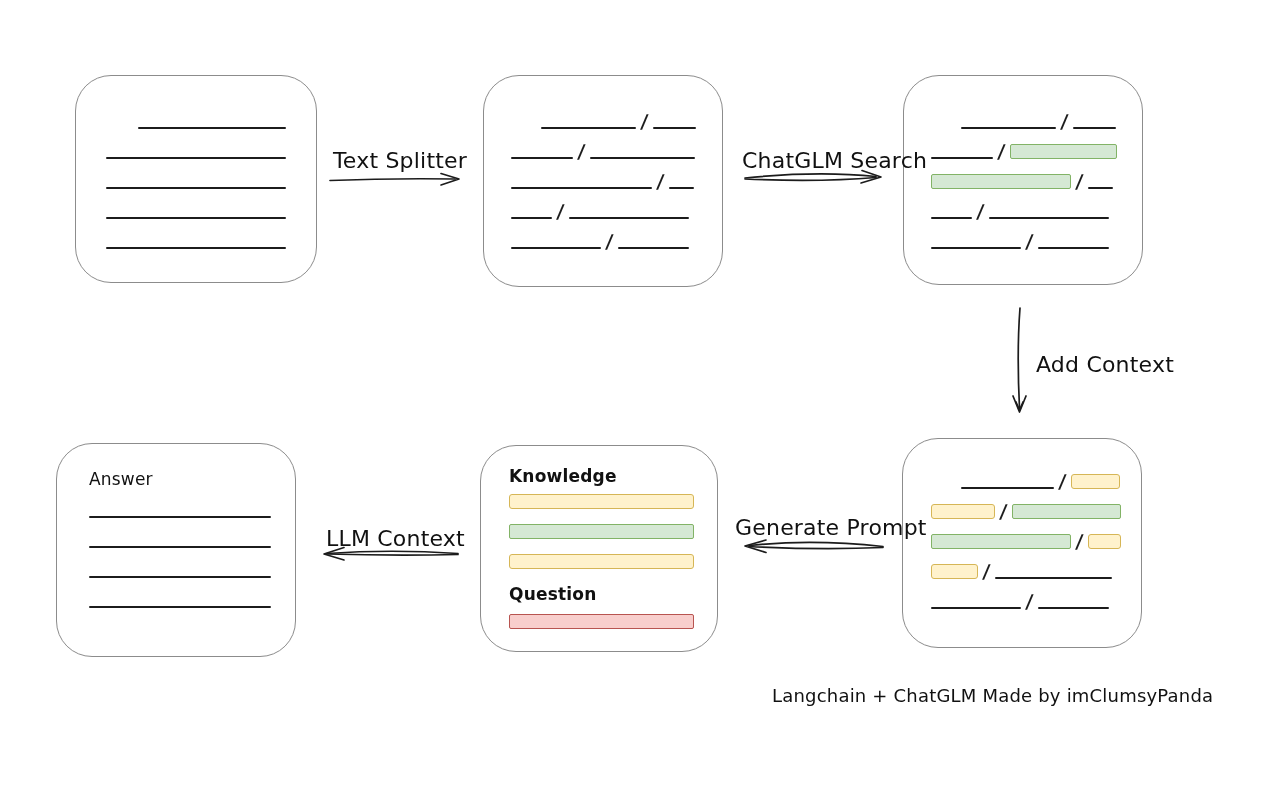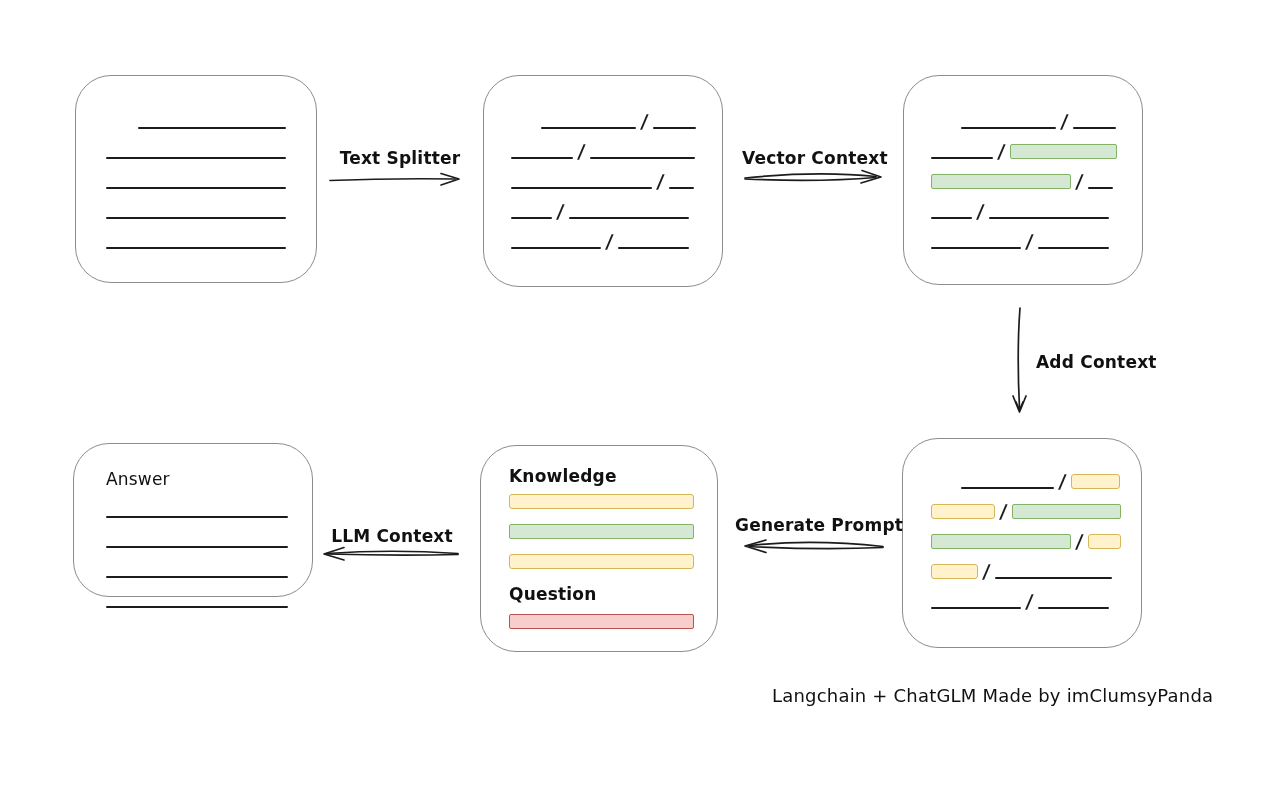--- a/index.html
+++ b/index.html
@@ -26,21 +26,21 @@
   .seg-yellow{
     display:inline-block;height:13px;border-radius:3px;
     background:var(--yellow-fill,#fff2cc);border:1.6px solid var(--yellow-border,#d6b656);
   }
   .seg-red{
     display:inline-block;height:13px;border-radius:2px;
     background:var(--red-fill,#f8cecc);border:1.6px solid var(--red-border,#b85450);
   }
   .box-title{font-size:17px;height:20px;line-height:20px;letter-spacing:.2px;}
   .arrow-label{
-    position:absolute;font-size:17px;letter-spacing:.2px;white-space:nowrap;font-weight:bold;
+    position:absolute;font-size:22px;letter-spacing:.2px;white-space:nowrap;
   }
   .caption{
     position:absolute;left:772px;top:685px;width:440px;text-align:center;
     font-size:18px;letter-spacing:.2px;white-space:nowrap;
   }
   svg.arrow{position:absolute;overflow:visible;}
   svg.arrow path{stroke:var(--line,#1c1c1c);stroke-width:1.7;fill:none;
     stroke-linecap:round;stroke-linejoin:round;}
   
   #doc-box .rows{padding:36px 0 0 30px;}
@@ -185,42 +185,42 @@
         </div>
       <div class="box-title q-title">Question</div>
       <div class="bars">
           <div class="seg-row">
             <span class="seg-red" style="width: 183px;"></span>
           </div>
         </div>
     </div>
   </div>
 
-  <div class="box" id="answer-box" style="left:73px;top:443px;width:240px;height:154px;">
+  <div class="box" id="answer-box" style="left:56px;top:443px;width:240px;height:214px;">
     <div class="inner">
       <div class="box-title">Answer</div>
       <div class="rows">
           <div class="seg-row">
             <span class="seg-line" style="width: 182px;"></span>
           </div>
           <div class="seg-row">
             <span class="seg-line" style="width: 182px;"></span>
           </div>
           <div class="seg-row">
             <span class="seg-line" style="width: 182px;"></span>
           </div>
           <div class="seg-row">
             <span class="seg-line" style="width: 182px;"></span>
           </div>
         </div>
     </div>
   </div>
 
   <div class="arrow-label" style="left:330px;top:148px;width:140px;text-align:center;">Text Splitter</div>
-  <div class="arrow-label" style="left:742px;top:148px;width:140px;text-align:center;">Vector Context</div>
+  <div class="arrow-label" style="left:742px;top:148px;width:140px;text-align:center;">ChatGLM Search</div>
   <div class="arrow-label" style="left:1036px;top:352px;">Add Context</div>
   <div class="arrow-label" style="left:735px;top:515px;width:150px;text-align:right;">Generate Prompt</div>
   <div class="arrow-label" style="left:326px;top:526px;width:132px;text-align:center;">LLM Context</div>
 
   <svg class="arrow" style="left:328px;top:170px;" width="140" height="20" viewBox="0 0 140 20">
     <path d="M2,10.5 C40,9 90,8.5 127,9"></path>
     <path d="M113,3.5 L131,9 L113,15"></path>
   </svg>
 
   <svg class="arrow" style="left:742px;top:168px;" width="146" height="20" viewBox="0 0 146 20">

